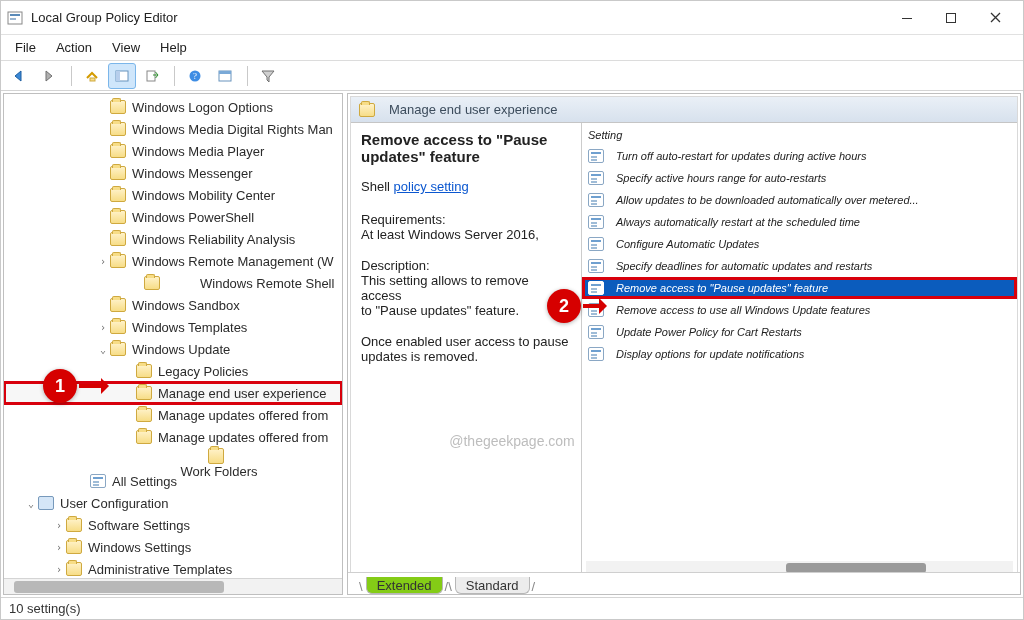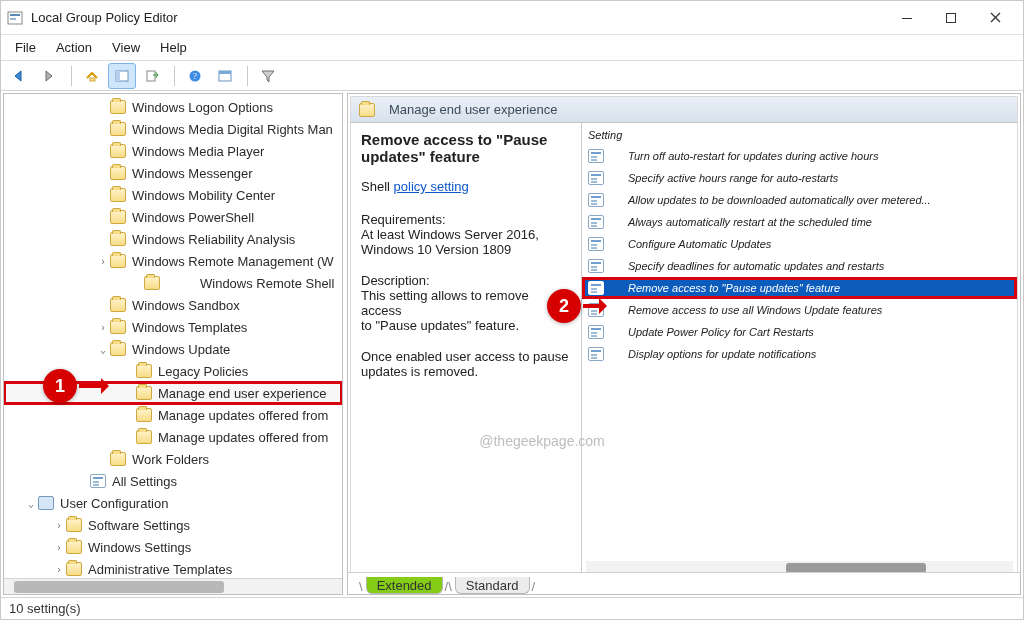--- a/index.html
+++ b/index.html
@@ -147,21 +147,21 @@
   .settings-col {
     flex:1; padding: 4px 0 4px 0;
     border-left: 1px solid #ccc;
     font-size: 11px;
     position: relative;
     font-style: italic;
   }
   .settings-header { padding: 2px 6px 4px; color:#222; }
   .setting-row {
     height: 22px; display:flex; align-items:center;
-    padding: 0 6px; gap:18px; white-space:nowrap;
+    padding: 0 6px; gap:6px; white-space:nowrap;
     color:#222;
   }
   .setting-row.sel { background:#0b5cbd; color:#fff; }
   .setting-row.sel .detail-icon { border-color:#fff; }
   .setting-row.hl2 { box-shadow: 0 0 0 3px #d8000c inset; }
 
   .sc-hscroll{ position:absolute; bottom:0; left:4px; right:4px; height:14px; background:#f2f2f2; }
   .sc-hscroll .thumb{ position:absolute; top:2px; height:10px; background:#9a9a9a; border-radius:3px; }
 
   
@@ -190,21 +190,20 @@
     color:#333;
   }
 
   .watermark {
     position:absolute;
     left: 50%; top: 432px;
     transform: translateX(-50%);
     color:#bdbdbd;
     font-size: 14px;
     pointer-events:none;
-    margin-left:30px;
   }
 
   
   .callout {
     position:absolute;
     width:34px; height:34px; border-radius:50%;
     background:#d60000; color:#fff; font-weight:700;
     display:flex; align-items:center; justify-content:center;
     font-size:18px; box-shadow:0 1px 4px rgba(0,0,0,.3);
     z-index:20;
@@ -384,21 +383,21 @@
         <div class="tree-row" style="padding-left: 118px;">
           <span class="twist"></span>
           <span class="folder-icon"></span>
           <span>Manage updates offered from</span>
         </div>
         <div class="tree-row" style="padding-left: 118px;">
           <span class="twist"></span>
           <span class="folder-icon"></span>
           <span>Manage updates offered from</span>
         </div>
-        <div class="tree-row" style="padding-left: 92px;">
+        <div class="tree-row" style="padding-left: 92px; flex-direction: column;">
           <span class="twist"></span>
           <span class="folder-icon"></span>
           <span>Work Folders</span>
         </div>
         <div class="tree-row" style="padding-left: 72px;">
           <span class="twist"></span>
           <span class="detail-icon"></span>
           <span>All Settings</span>
         </div>
         <div class="tree-row" style="padding-left: 20px;">
@@ -437,21 +436,20 @@
         <div class="desc-col">
           <div style="font-size:15px;"><b>Remove access to "Pause updates" feature</b></div>
           <div style="height:14px"></div>
           <div>
             <span>Shell</span>
             <a href="#" class="link-look">policy setting</a>
           </div>
           <div style="height:18px"></div>
           <div>Requirements:</div>
           <div>At least Windows Server 2016,</div>
-          <div>Windows 10 Version 1809</div>
           <div style="height:16px"></div>
           <div>Description:</div>
           <div>This setting allows to remove access</div>
           <div>to "Pause updates" feature.</div>
           <div style="height:16px"></div>
           <div>Once enabled user access to pause</div>
           <div>updates is removed.</div>
         </div>
         <div class="settings-col">
           <div class="settings-header">Setting</div>

